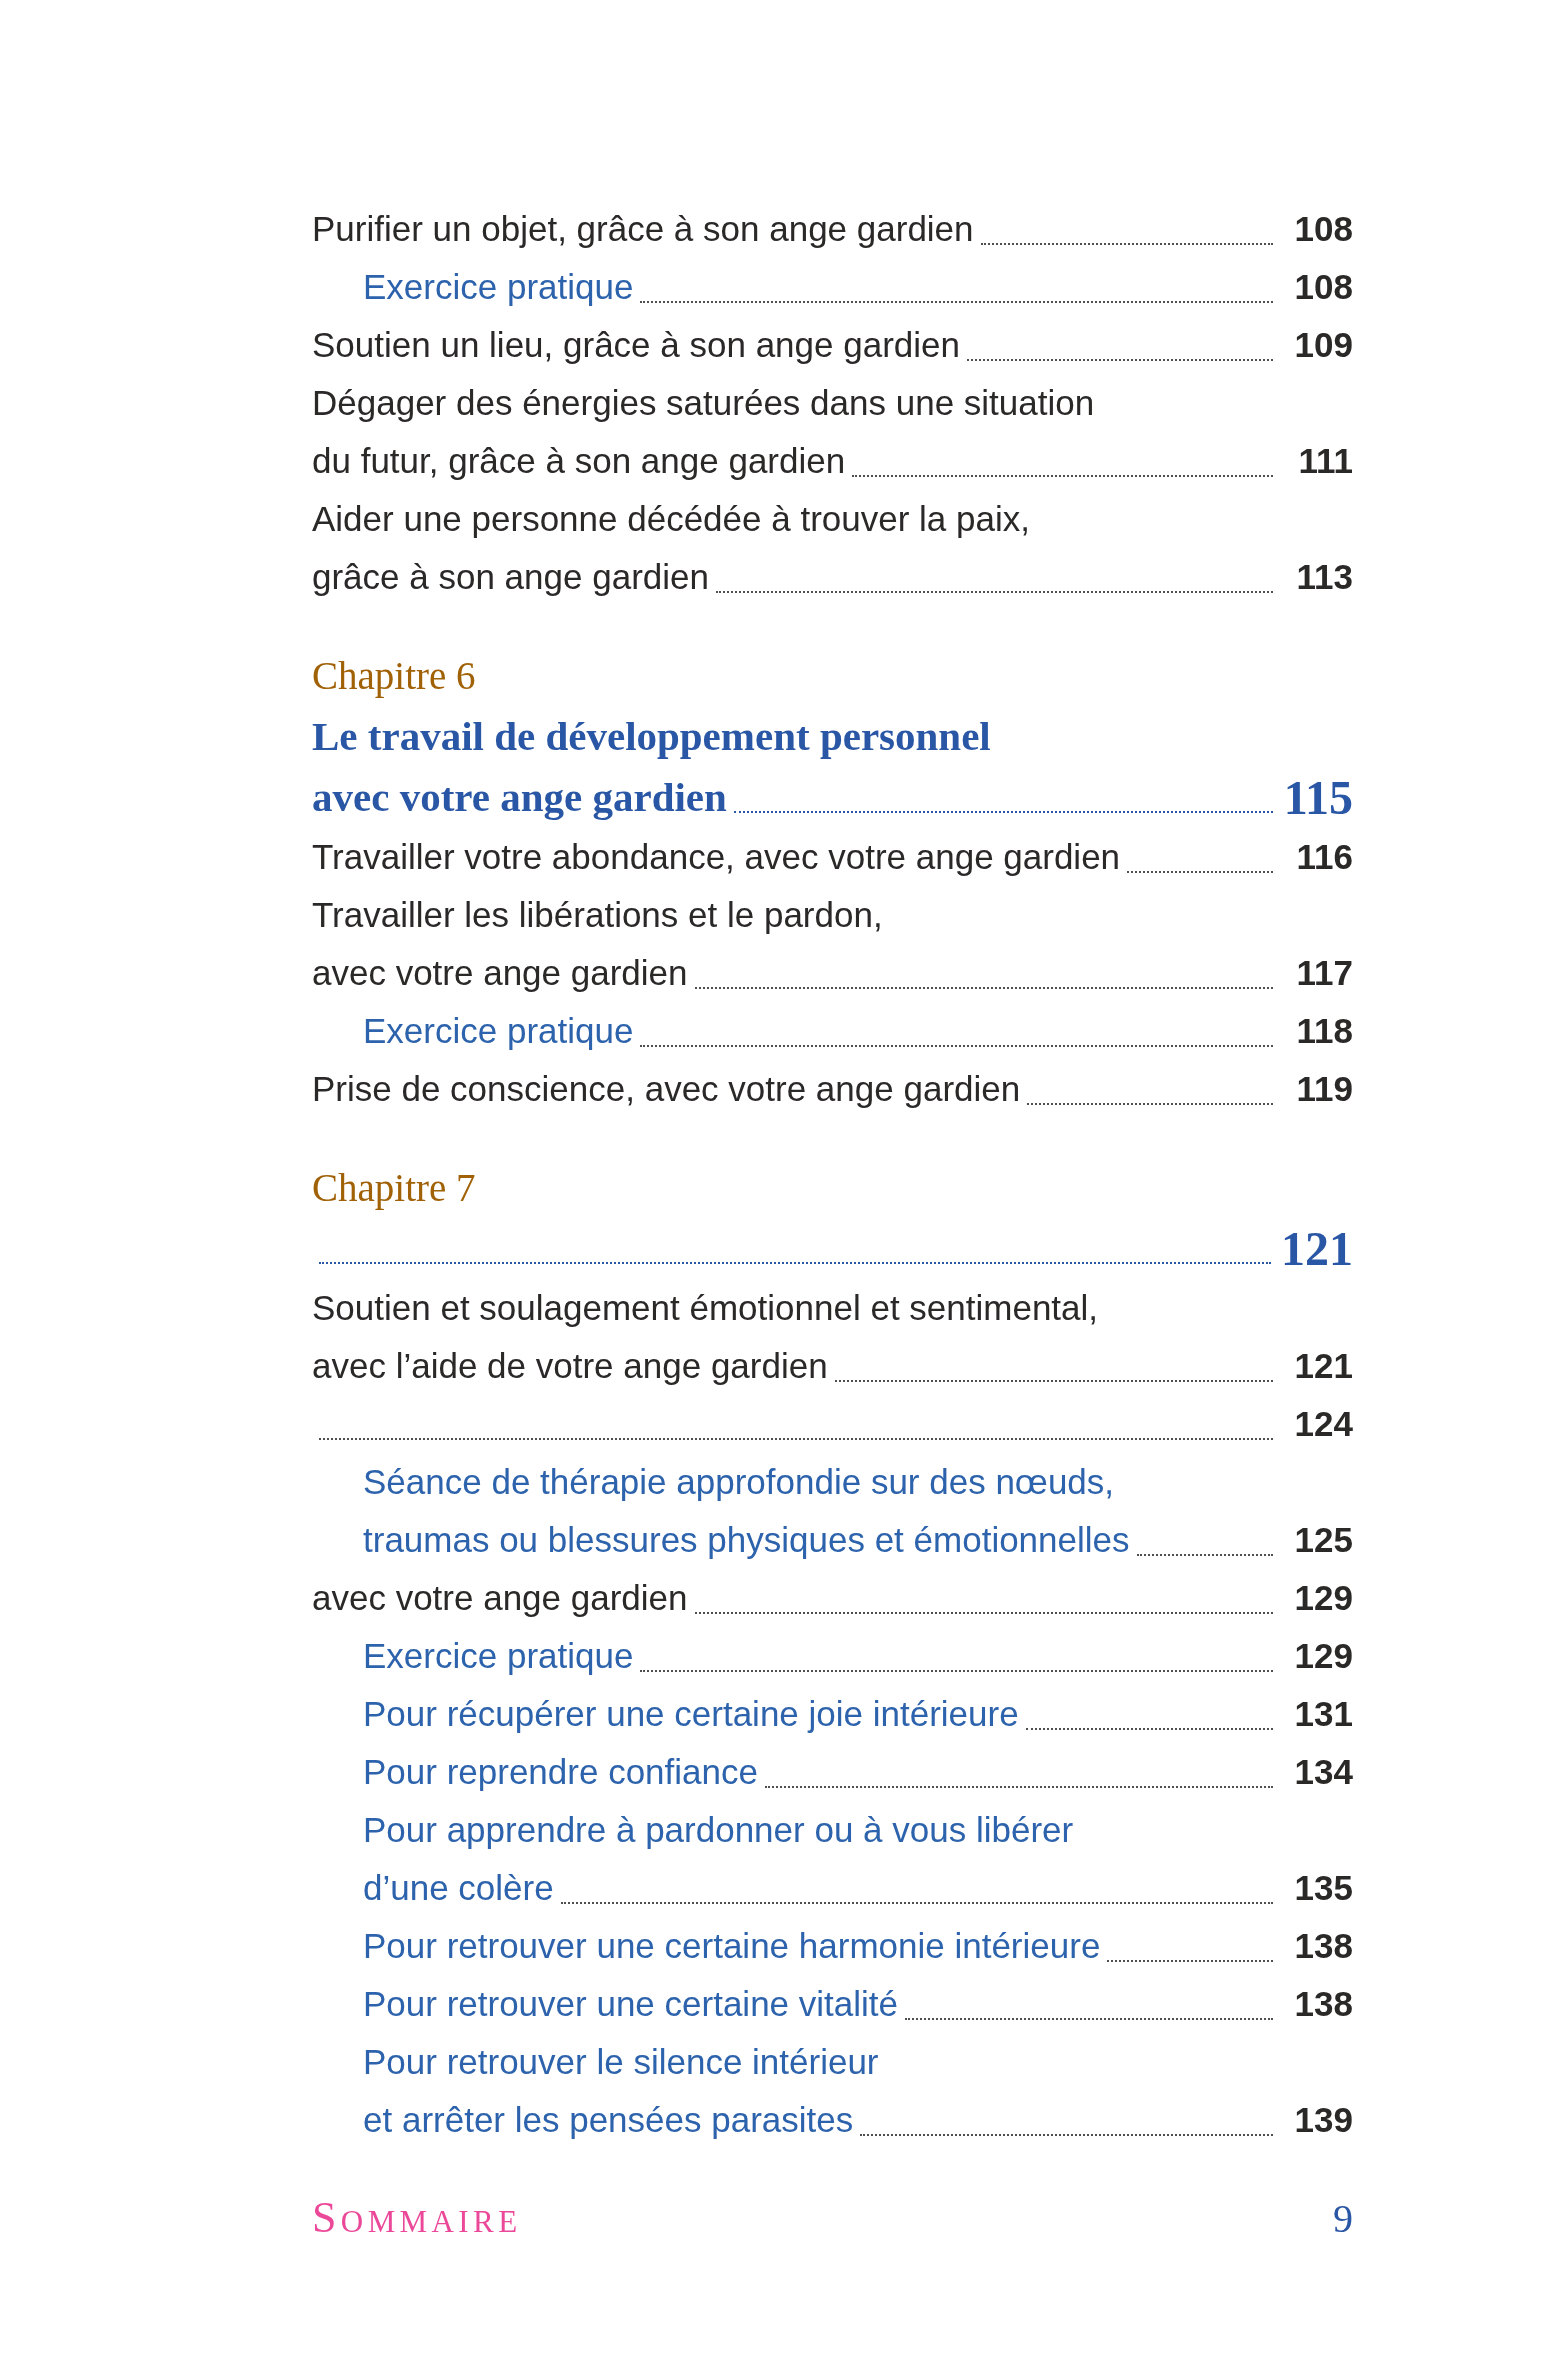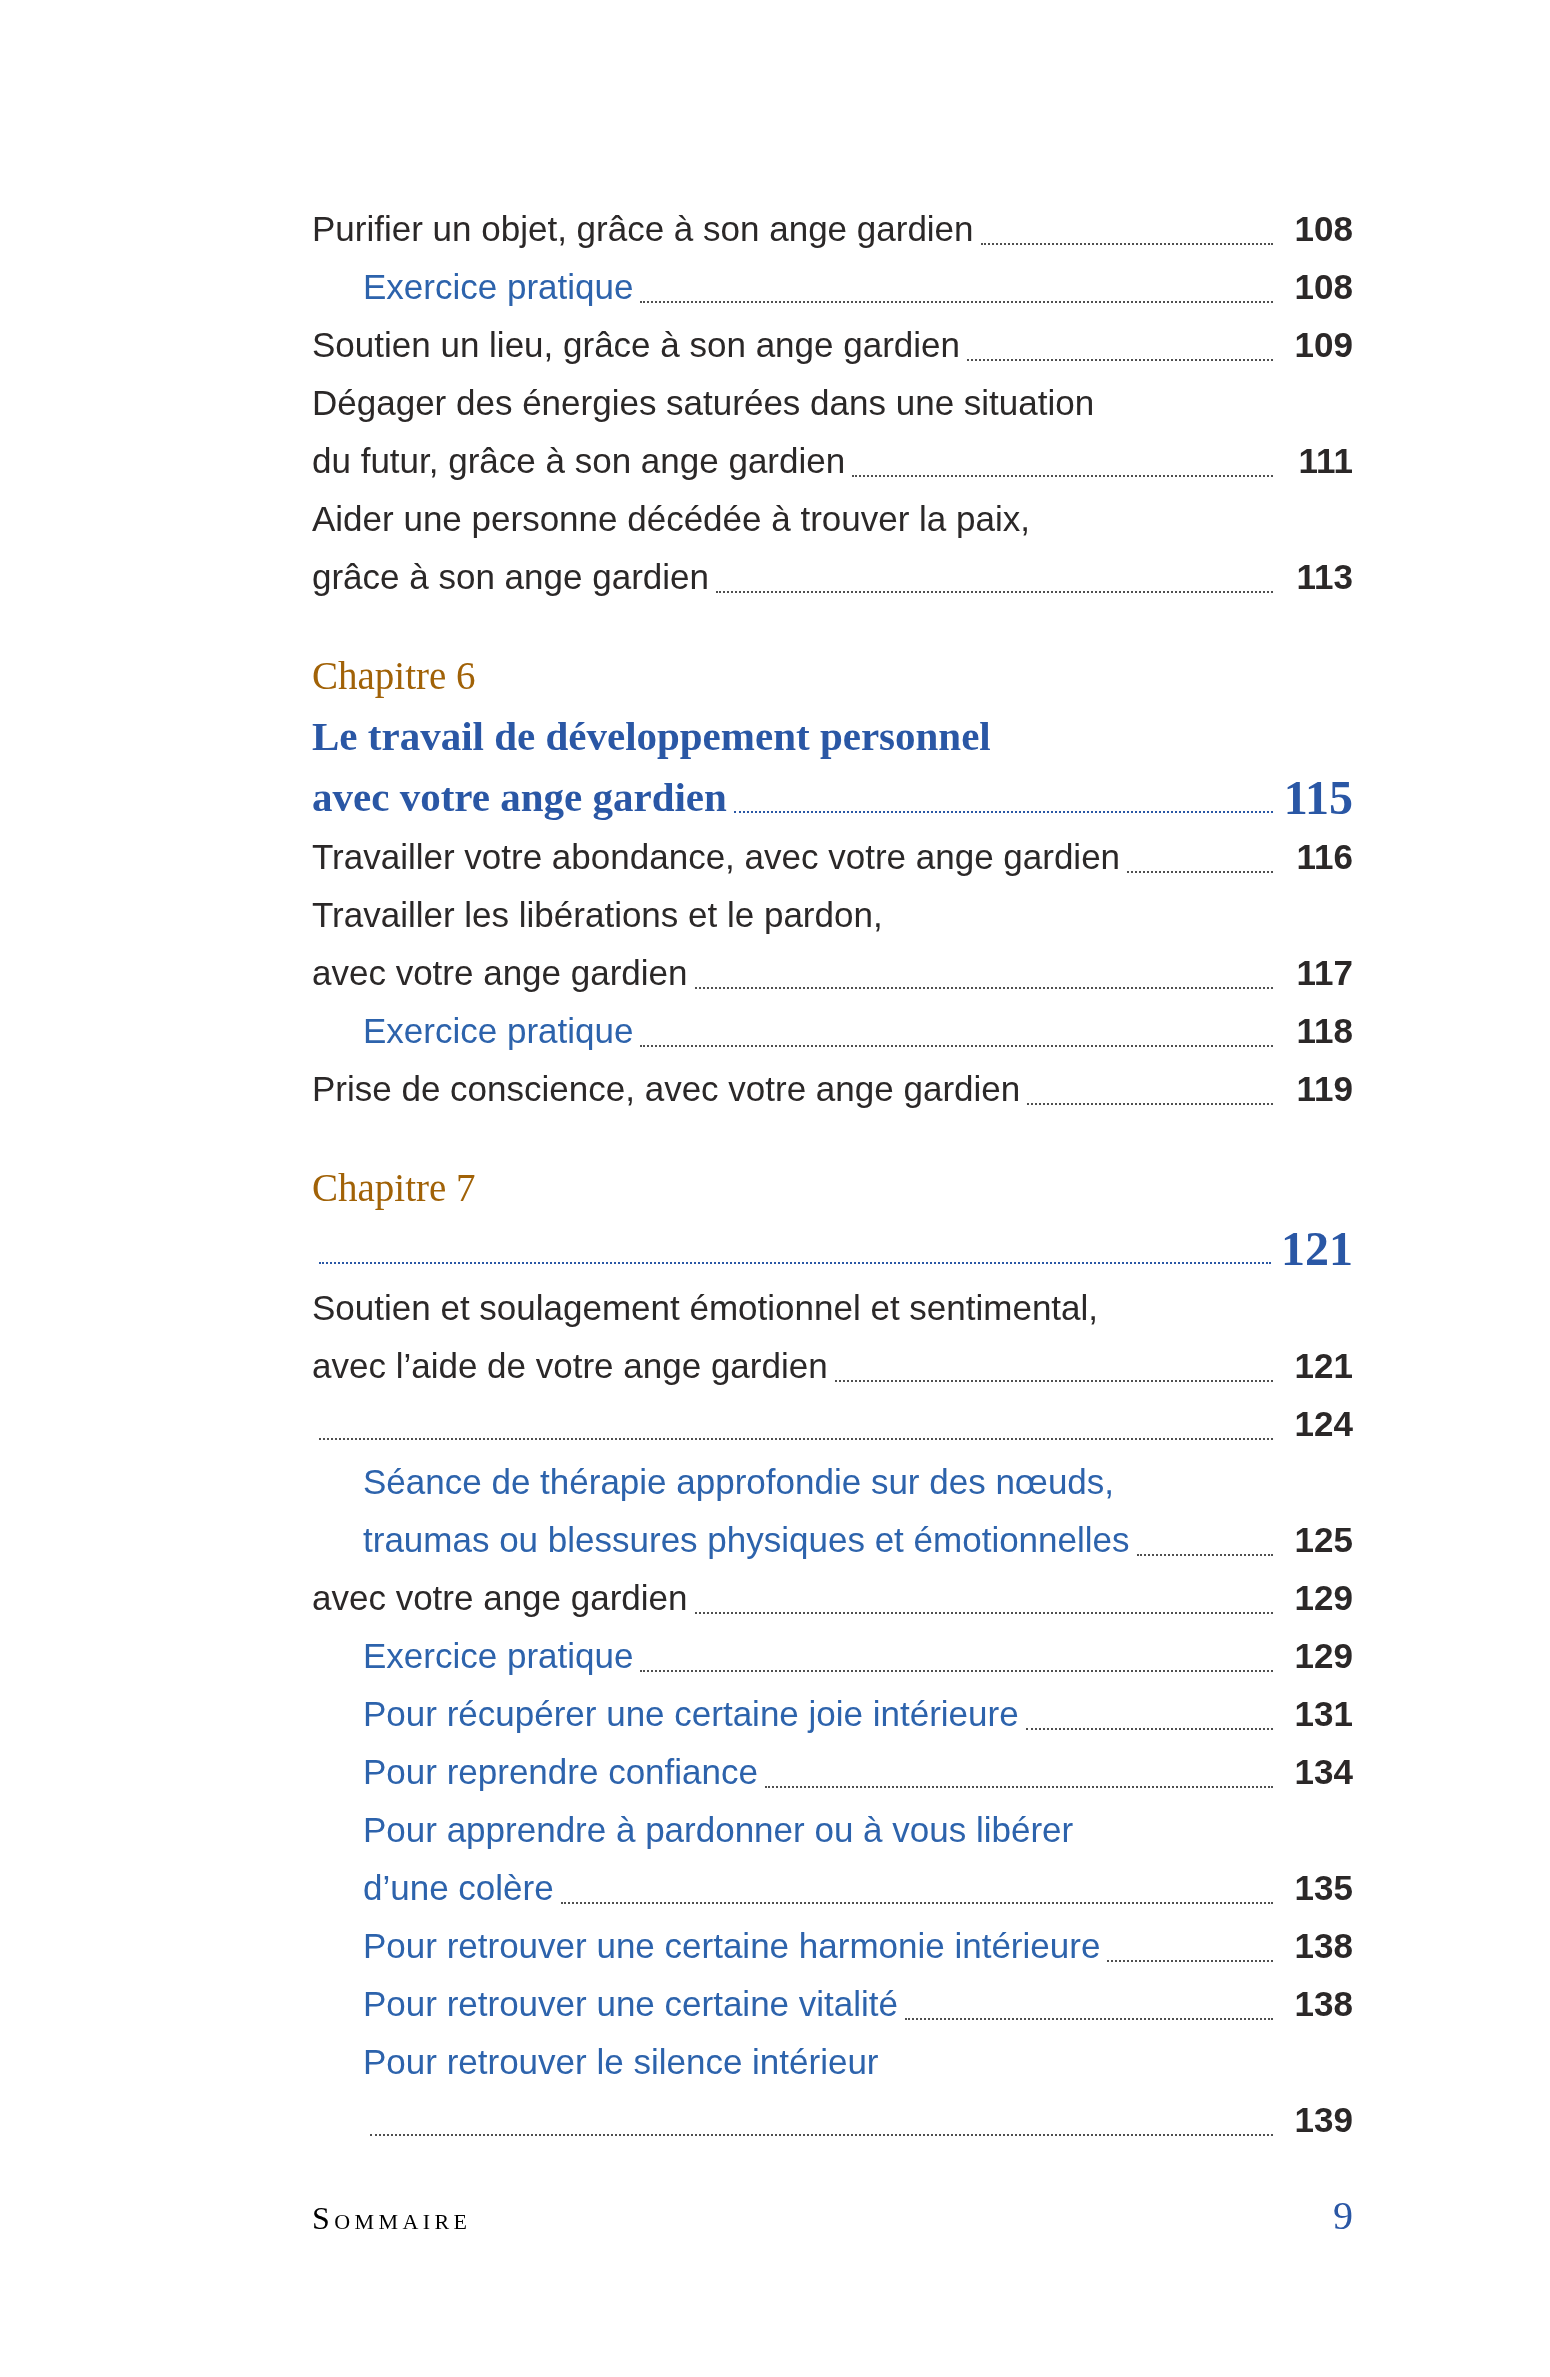--- a/index.html
+++ b/index.html
@@ -52,22 +52,22 @@
 
   .footer {
     position: absolute;
     left: 312px; width: 1041px; top: 2192px;
     display: flex; justify-content: space-between; align-items: baseline;
   }
   .footer-label {
     font-family: "Liberation Serif", serif;
     font-variant: small-caps;
     letter-spacing: 4.4px;
-    font-size: 32px;
-    color: #000000;
+    font-size: 44px;
+    color: #ec4899;
     text-align: center;
   }
   .footer-page {
     font-family: "Liberation Serif", serif;
     font-size: 40px;
     color: #2a57a5;
   }
 </style>
 </head>
 <body>
@@ -197,20 +197,21 @@
       </div>
       <div class="line sub">
         <span class="text">Pour retrouver une certaine vitalité</span>
         <span class="dots"></span>
         <span class="page-num">138</span>
       </div>
       <div class="line sub">
         <span class="text">Pour retrouver le silence intérieur</span>
       </div>
       <div class="line sub">
+        <span class="text">et arrêter les pensées parasites</span>
         <span class="dots"></span>
         <span class="page-num">139</span>
       </div>
     </div>
   <div class="footer">
     <span class="footer-label">Sommaire</span>
     <span class="footer-page">9</span>
   </div>
 </div>
 

